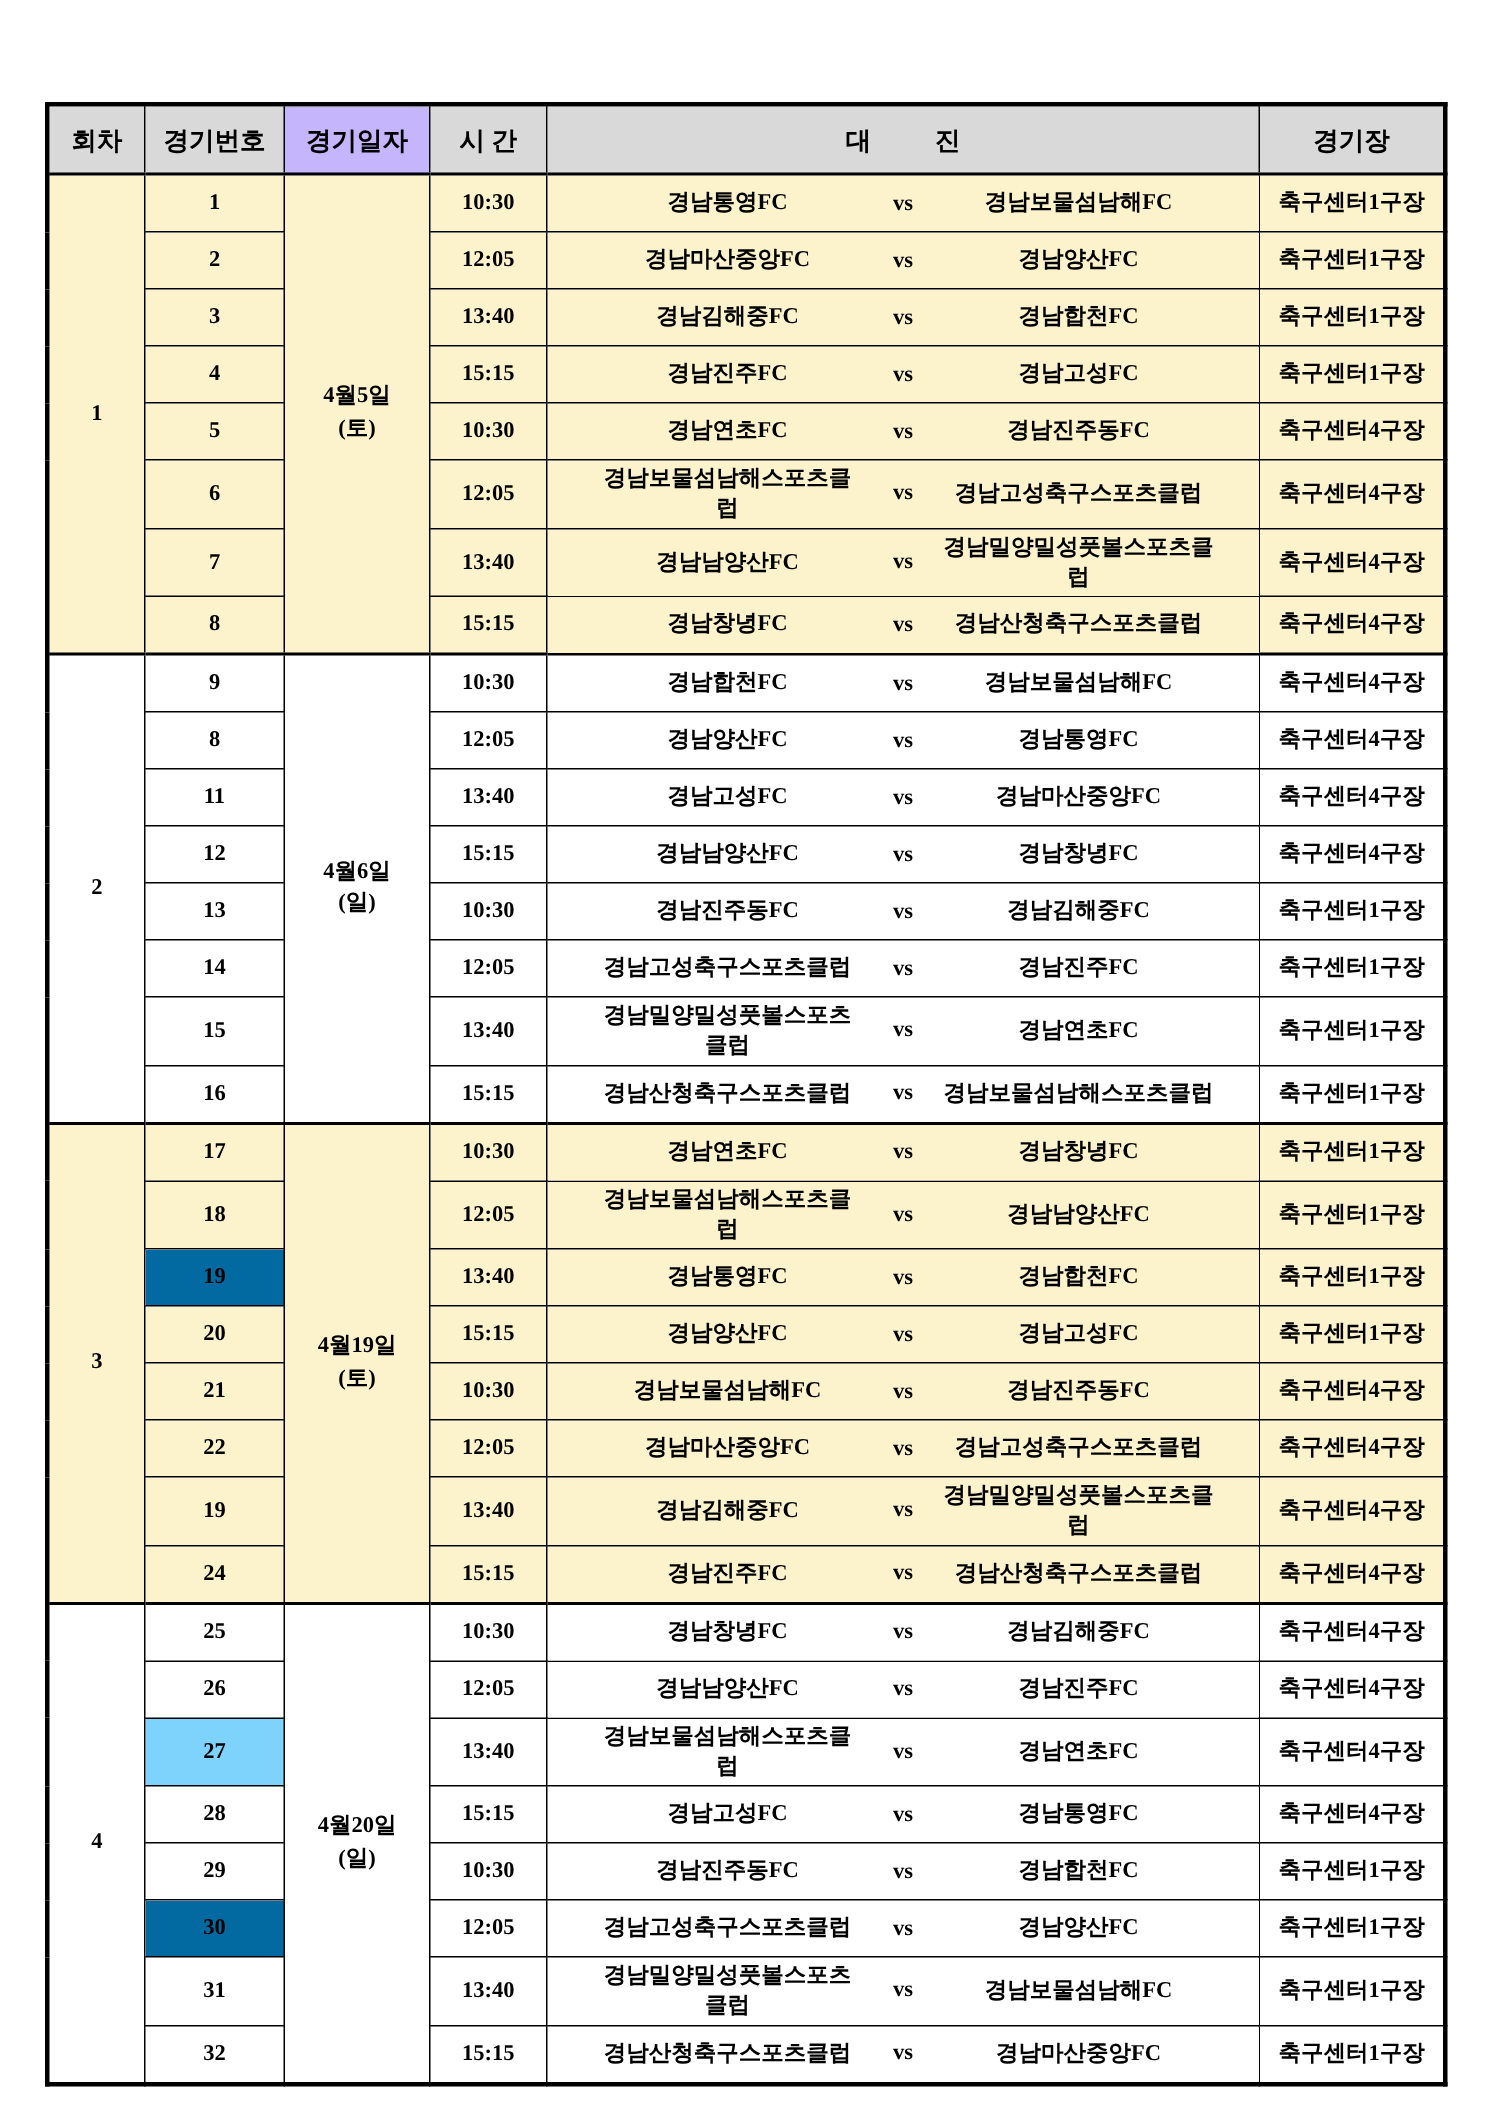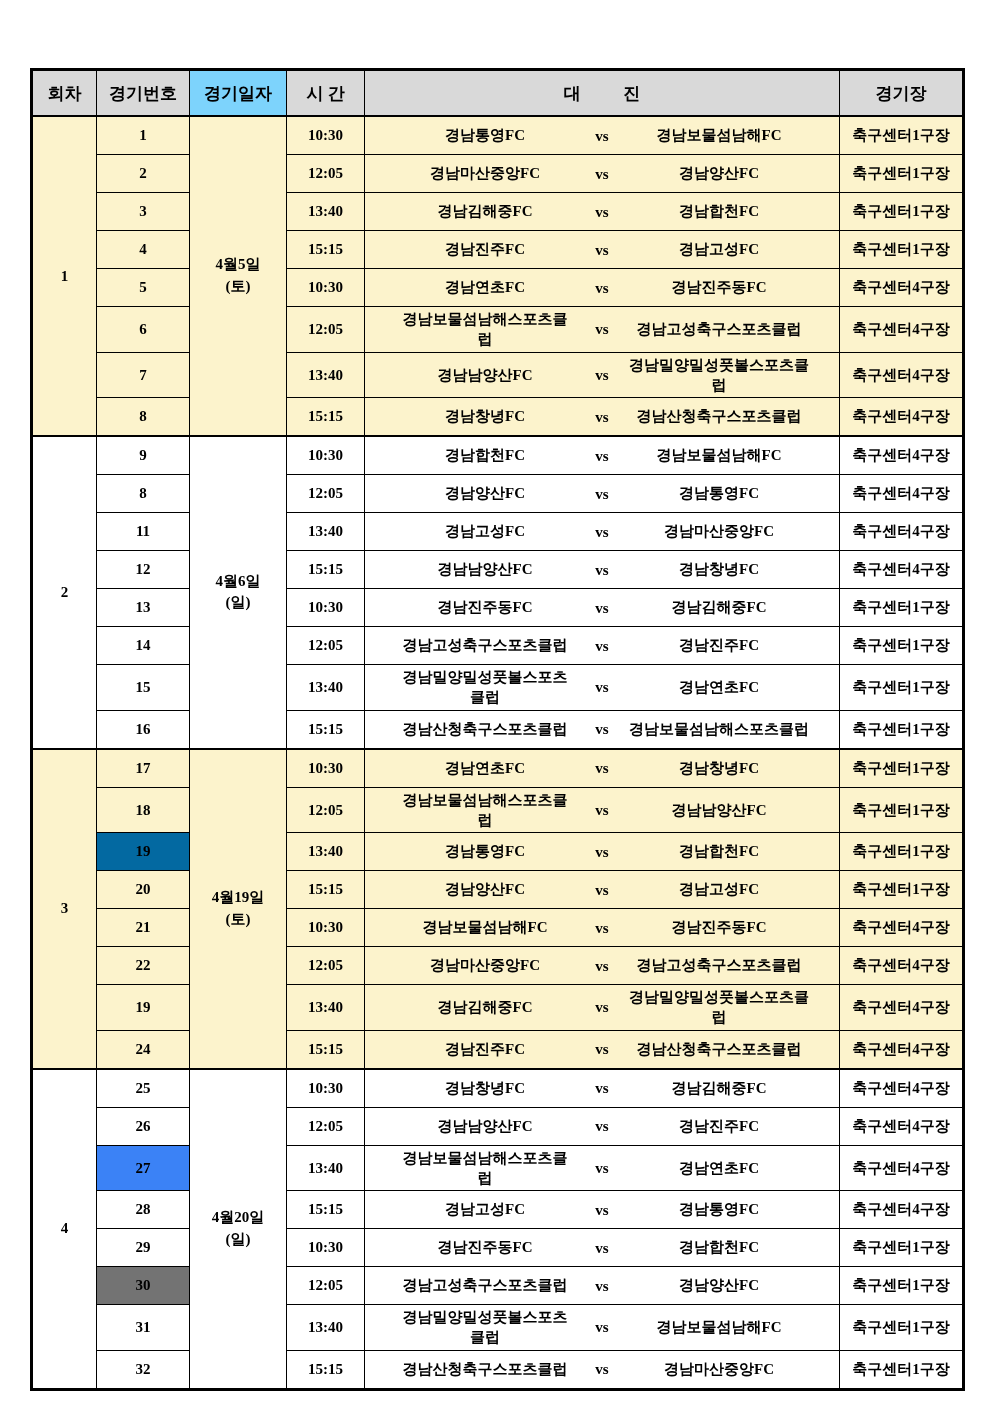--- a/index.html
+++ b/index.html
@@ -94,21 +94,21 @@
       <col style="width:93px">
       <col style="width:97px">
       <col style="width:78px">
       <col style="width:475px">
       <col style="width:124px">
     </colgroup>
     <thead>
       <tr>
         <th style="background: rgb(217, 217, 217);">회차</th>
         <th style="background: rgb(217, 217, 217);">경기번호</th>
-        <th style="background: #7dd3fc;">경기일자</th>
+        <th style="background: #c4b5fd;">경기일자</th>
         <th style="background: rgb(217, 217, 217);">시 간</th>
         <th style="background: rgb(217, 217, 217);">대          진</th>
         <th style="background: rgb(217, 217, 217);">경기장</th>
       </tr>
     </thead>
     <tbody id="schedule-body">
         <tr>
           <td rowspan="8" class="round-cell" style="background: rgb(252, 243, 204);">1</td>
           <td style="background: rgb(252, 243, 204);">1</td>
           <td rowspan="8" class="date-cell" style="background: rgb(252, 243, 204);">
@@ -538,21 +538,21 @@
               </div>
               <div class="team-half">
                 <span class="team-name away">경남진주FC</span>
               </div>
             </div>
             <span class="vs-label">vs</span>
           </td>
           <td style="background: rgb(255, 255, 255);">축구센터4구장</td>
         </tr>
         <tr>
-          <td style="background: #3b82f6; margin-top: 24px;">27</td>
+          <td style="background: #7dd3fc; margin-top: 24px;">27</td>
           <td style="background: rgb(255, 255, 255);">13:40</td>
           <td class="matchup-cell" style="background: rgb(255, 255, 255);">
             <div class="matchup-wrap">
               <div class="team-half">
                 <span class="team-name home">경남보물섬남해스포츠클럽</span>
               </div>
               <div class="team-half">
                 <span class="team-name away">경남연초FC</span>
               </div>
             </div>
@@ -586,21 +586,21 @@
               </div>
               <div class="team-half">
                 <span class="team-name away">경남합천FC</span>
               </div>
             </div>
             <span class="vs-label">vs</span>
           </td>
           <td style="background: rgb(255, 255, 255);">축구센터1구장</td>
         </tr>
         <tr>
-          <td style="background: #737373;">30</td>
+          <td style="background: #0369a1;">30</td>
           <td style="background: rgb(255, 255, 255);">12:05</td>
           <td class="matchup-cell" style="background: rgb(255, 255, 255);">
             <div class="matchup-wrap">
               <div class="team-half">
                 <span class="team-name home">경남고성축구스포츠클럽</span>
               </div>
               <div class="team-half">
                 <span class="team-name away">경남양산FC</span>
               </div>
             </div>

